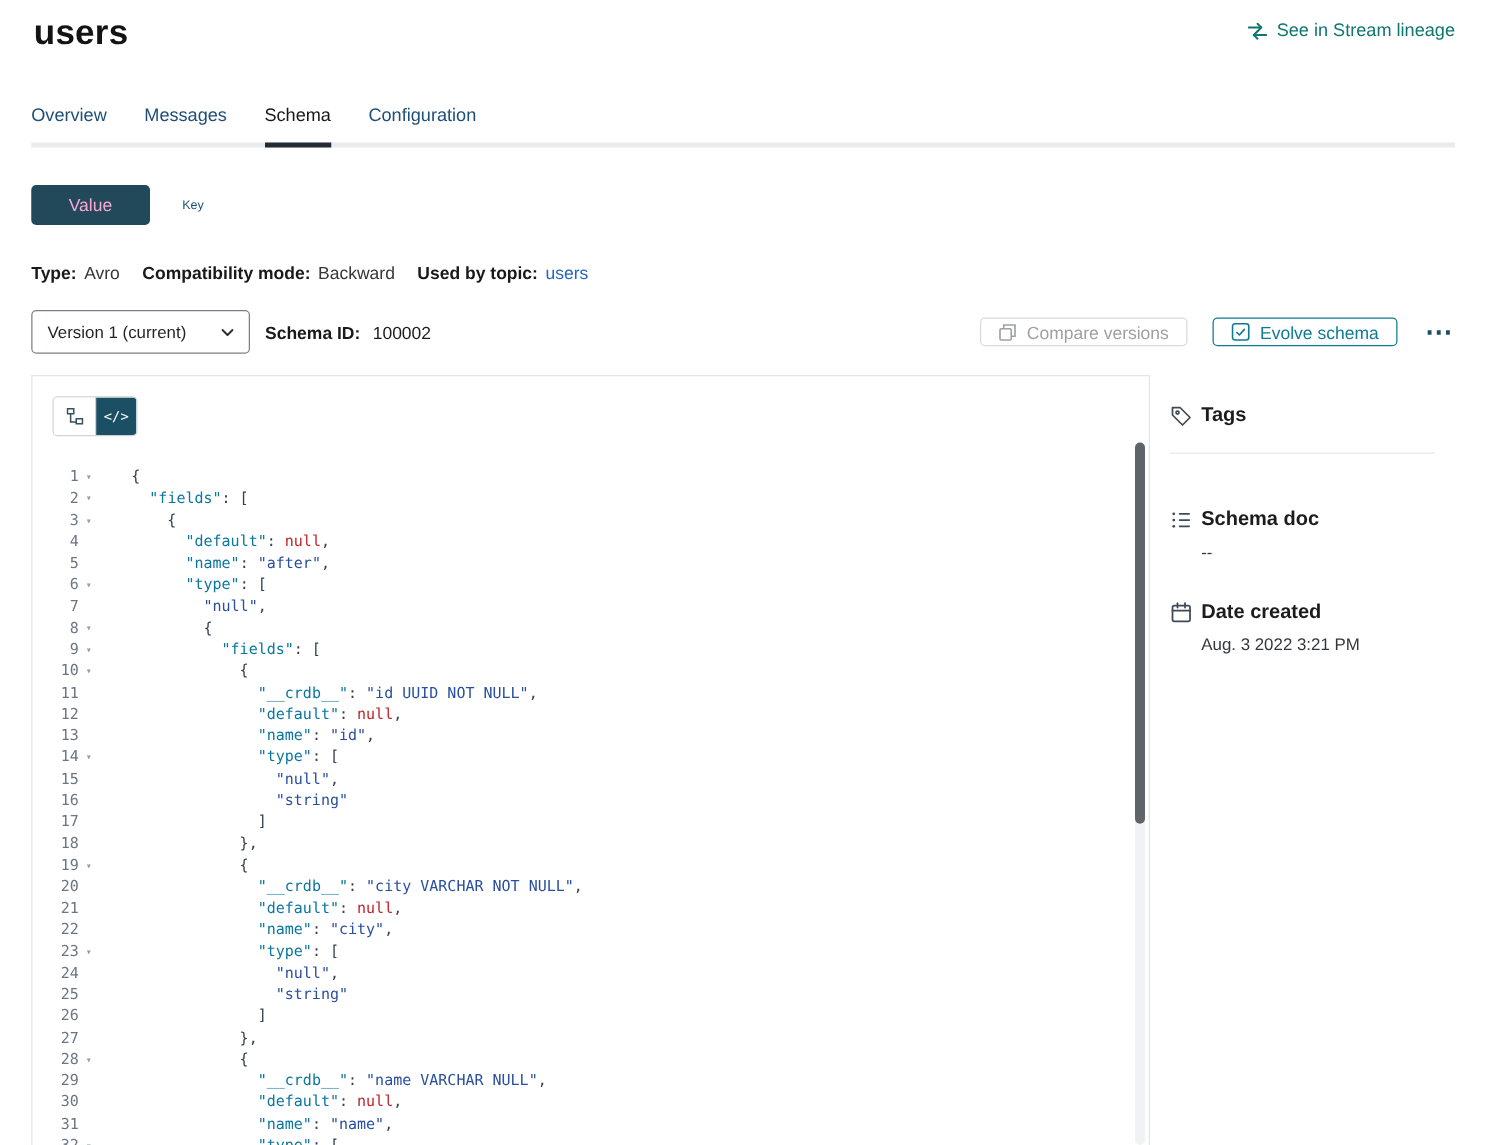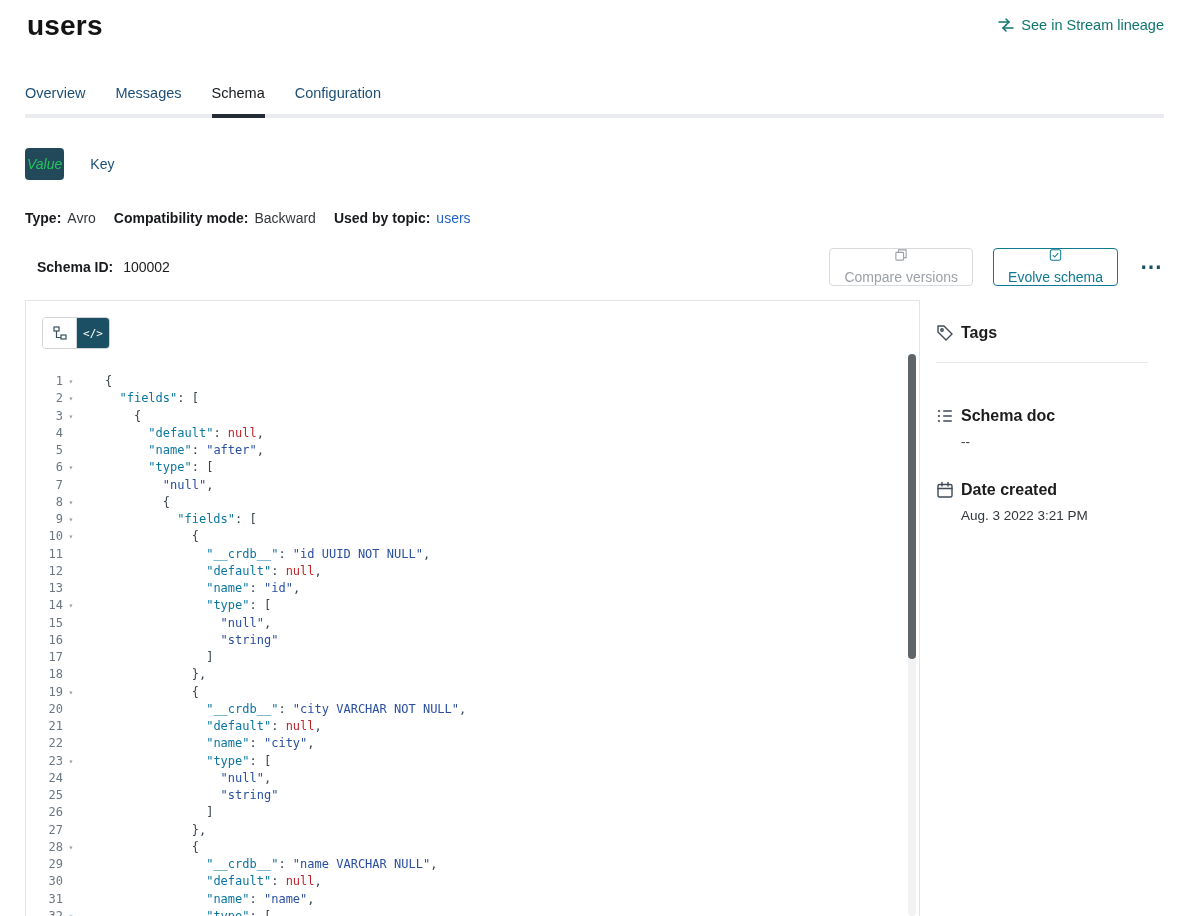--- a/index.html
+++ b/index.html
@@ -19,35 +19,35 @@
   .lineage-link { display: flex; align-items: center; gap: 7px; color: #0f766e; font-size: 14.5px; margin-top: 7px; cursor: pointer; text-decoration: none; }
   .lineage-link svg { display: block; }
 
   
   .tabbar { margin: 37px 25px 0 25px; display: flex; gap: 30px; border-bottom: 4px solid #e9ebee; }
   .tab { padding: 6px 0 13px 0; font-size: 14.5px; color: #1d4f76; cursor: pointer; }
   .tab.active { color: #15191d; border-bottom: 4px solid #232c34; margin-bottom: -4px; }
 
   
   .toggle-row { margin: 30px 25px 0 25px; display: flex; align-items: center; gap: 26px; }
-  .value-btn { background: #21495a; color: #22c55e; font-size: 14px; padding: 8px 2px; border-radius: 4px; font-style: italic; }
-  .key-btn { color: #1d4f76; font-size: 14px; }
+  .value-btn { background: #21495a; color: #f9a8d4; font-size: 14px; padding: 8px 30px; border-radius: 4px; }
+  .key-btn { color: #1d4f76; font-size: 10px; }
 
   
   .meta-row { margin: 30px 25px 0 25px; font-size: 14px; display: flex; align-items: center; }
   .meta-label { font-weight: bold; color: #17191c; margin-right: 6px; }
   .meta-value { color: #33373b; margin-right: 18px; }
   .meta-link { color: #2264c0; cursor: pointer; text-decoration: none; }
 
   
   .toolbar { margin: 22px 25px 0 25px; display: flex; align-items: center; }
   .version-select { width: 175px; height: 35px; border: 1px solid #7b818a; border-radius: 4px; display: flex; align-items: center; justify-content: space-between; padding: 0 12px; font-size: 13.5px; color: #1f2429; background: #fff; cursor: pointer; }
   .schema-id { margin-left: 12px; font-size: 14px; }
   .toolbar-right { margin-left: auto; display: flex; align-items: center; gap: 20px; }
-  .btn { height: 38px; border-radius: 4px; display: flex; align-items: center; gap: 8px; padding: 0 14px; font-size: 14px; background: #fff; flex-direction: column; }
+  .btn { height: 23px; border-radius: 4px; display: flex; align-items: center; gap: 8px; padding: 0 14px; font-size: 14px; background: #fff; }
   .btn.disabled { border: 1px solid #d8dadd; color: #9ba1a7; cursor: default; }
   .btn.primary-outline { border: 1px solid #0f7a94; color: #0f7a94; }
   .more-btn { color: #1b4f63; font-size: 22px; line-height: 10px; padding: 4px 2px; font-weight: bold; }
 
   
   .main { position: absolute; top: 300px; left: 25px; width: 1139px; bottom: 0; display: flex; }
   .code-panel { width: 895px; border: 1px solid #e2e5e8; border-bottom: none; position: relative; background: #fff; }
 
   .code-toolbar { margin: 16px 0 0 16px; display: inline-flex; border: 1px solid #cfd3d8; border-radius: 4px; overflow: hidden; }
   .ct-btn { width: 33px; height: 30px; display: flex; align-items: center; justify-content: center; background: #fff; color: #35505e; font-size: 11px; font-family: "DejaVu Sans Mono", monospace; }
@@ -109,20 +109,26 @@
 <div class="meta-row">
   <span class="meta-label">Type:</span>
   <span class="meta-value">Avro</span>
   <span class="meta-label">Compatibility mode:</span>
   <span class="meta-value">Backward</span>
   <span class="meta-label">Used by topic:</span>
   <a class="meta-link">users</a>
 </div>
 
 <div class="toolbar">
+  <div class="version-select">
+    <span>Version 1 (current)</span>
+    <svg width="10" height="6" viewBox="0 0 10 6" fill="none" stroke="#2b3138" stroke-width="1.6" stroke-linecap="round">
+        <path d="M1 1l4 4 4-4"></path>
+      </svg>
+  </div>
   <div class="schema-id">
     <span class="meta-label">Schema ID:</span>
     <span>100002</span>
   </div>
   <div class="toolbar-right">
     <button class="btn disabled">
       <svg width="14" height="14" viewBox="0 0 14 14" fill="none" stroke="currentColor" stroke-width="1.3">
         <rect x="1" y="4" width="9" height="9" rx="1"></rect>
           <path d="M4 4V1h9v9h-3"></path>
       </svg>

